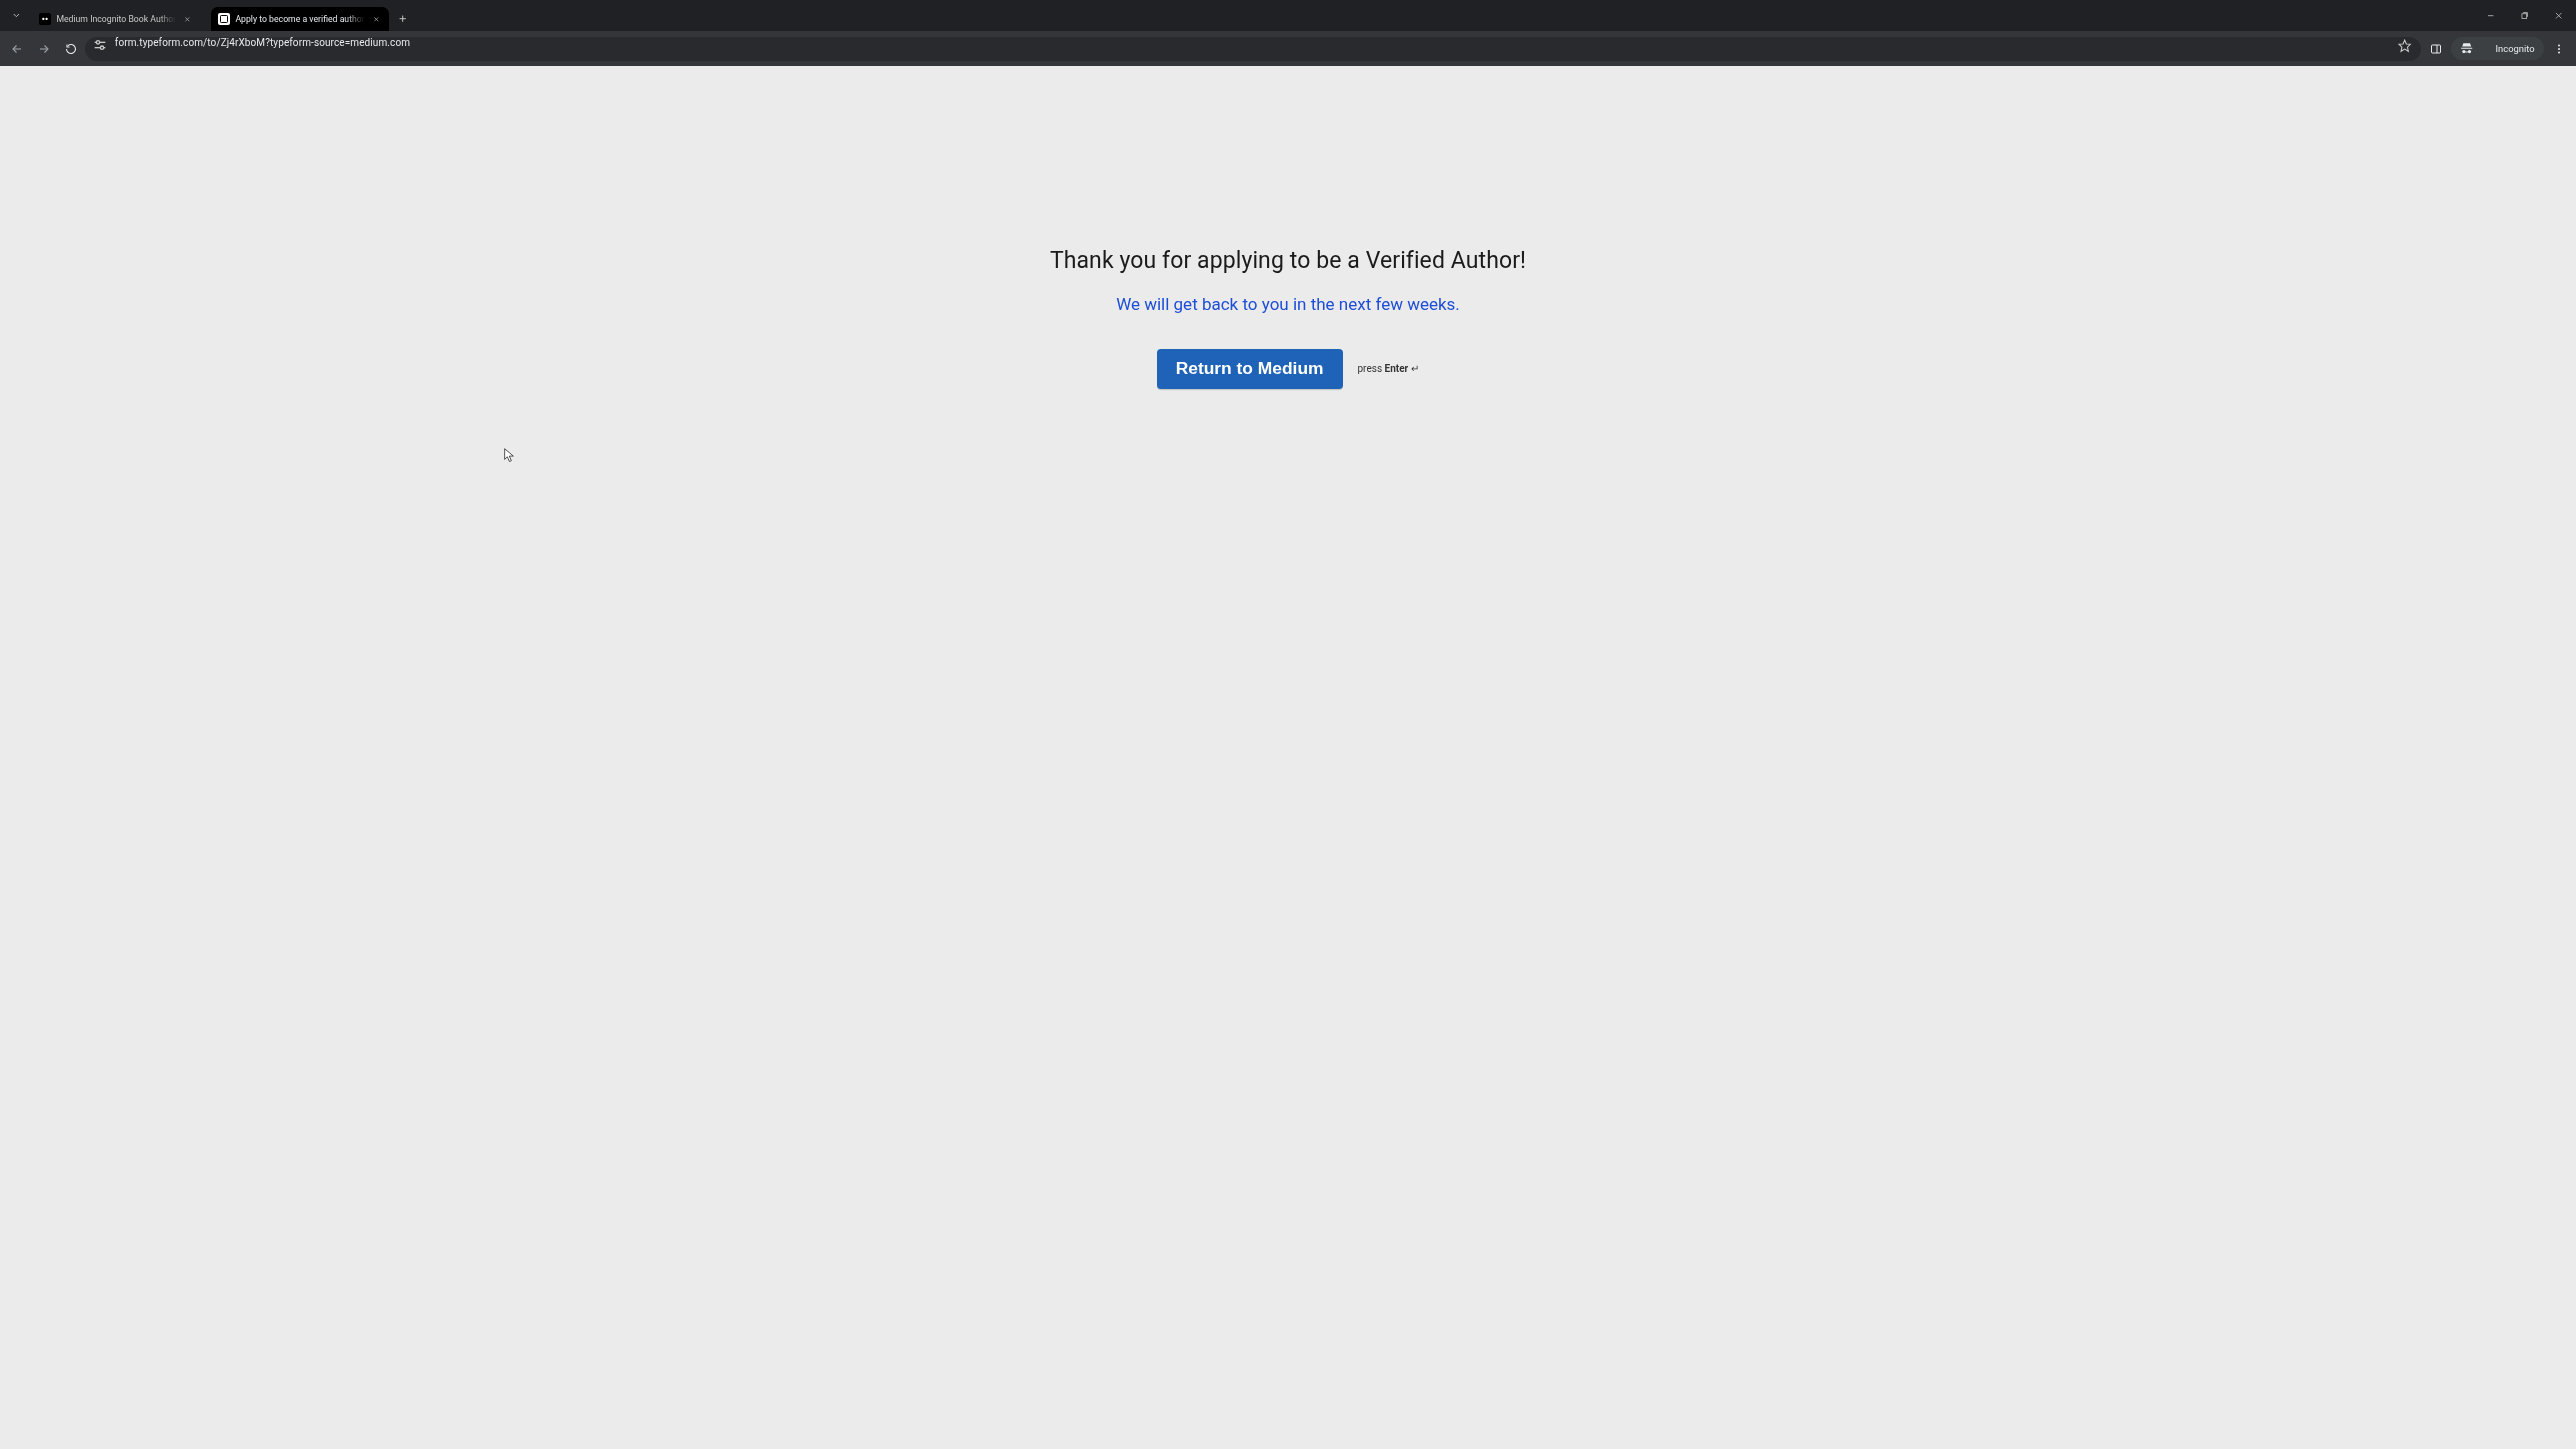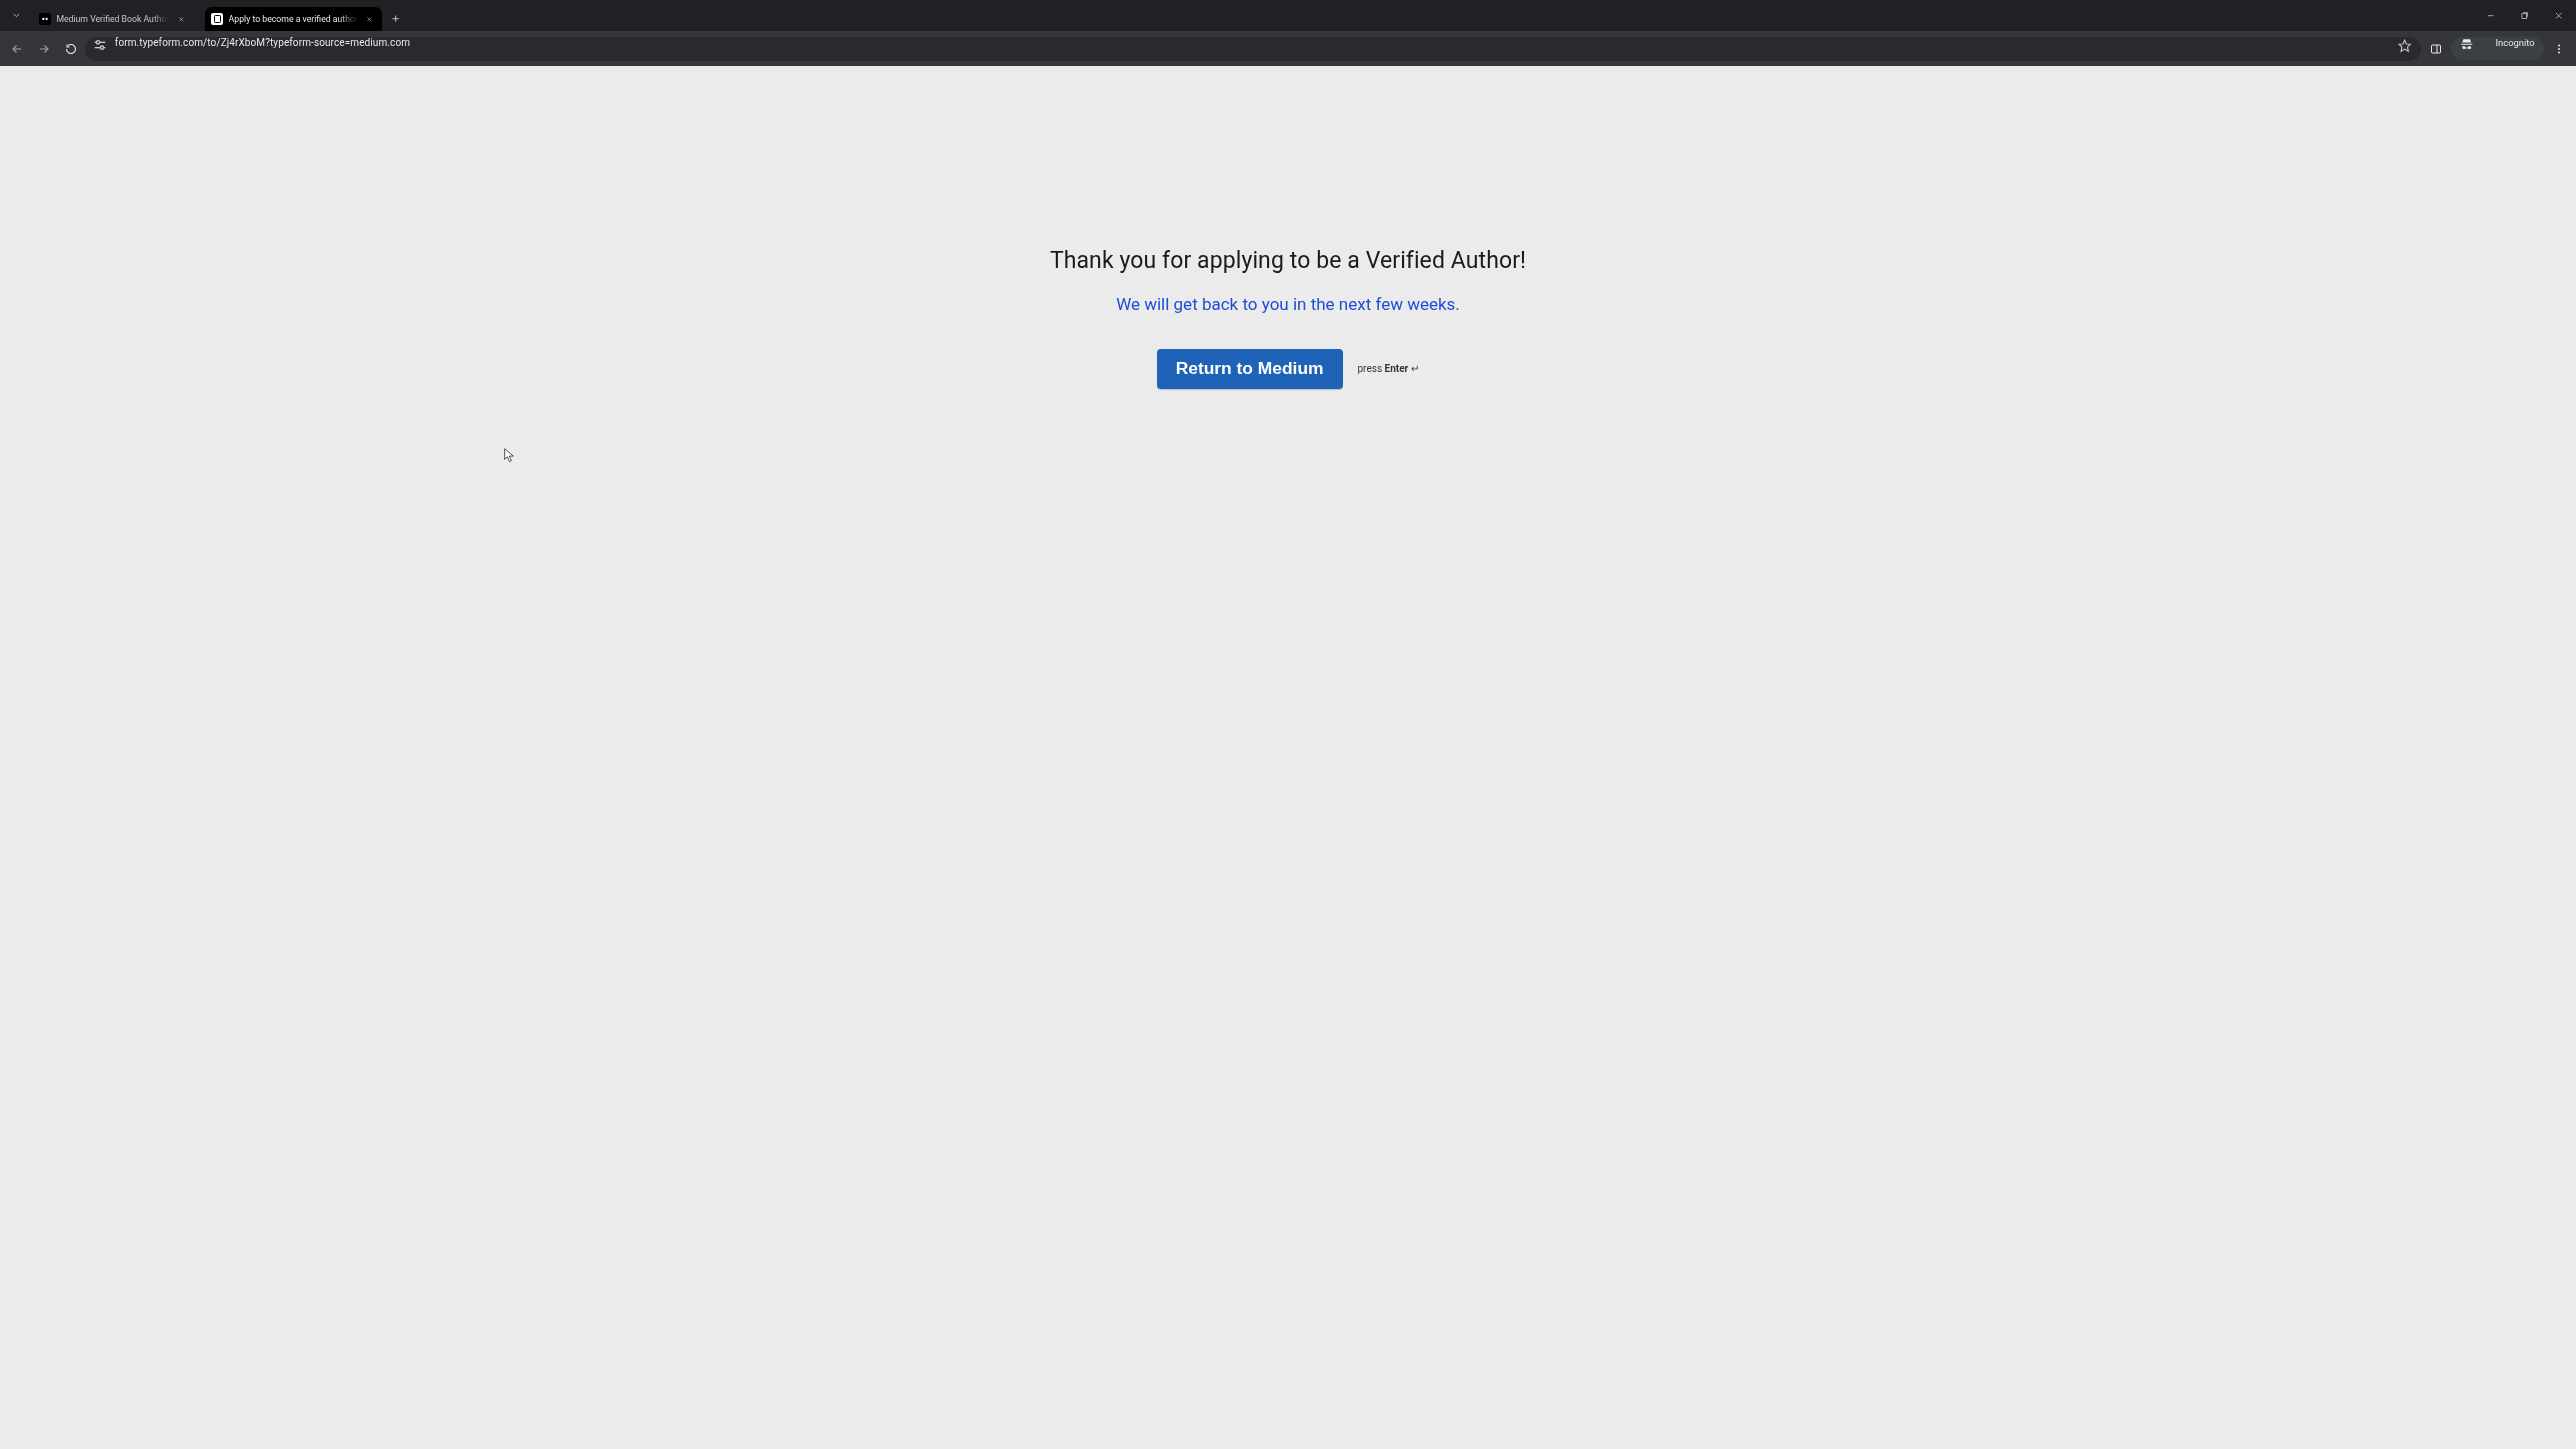--- a/index.html
+++ b/index.html
@@ -142,21 +142,21 @@
   .sidepanel-btn, .menu-btn, .incognito-pill .icon { color: #e8eaed; }
   .sidepanel-btn, .menu-btn {
     width: 24px; height: 24px; display: flex; align-items: center; justify-content: center;
     border-radius: 50%;
   }
   .sidepanel-btn svg, .menu-btn svg { width: 12px; height: 12px; }
 
   .incognito-pill {
     height: 23px; padding: 0 9.4px;
     background: #3c4043; border-radius: 11.4px;
-    display: flex; gap: 22px;
+    display: flex; align-items: center; gap: 22px;
     color: #e8eaed; font-size: 9.4px;
   }
   .incognito-pill svg { width: 13.4px; height: 13.4px; }
 
   
 
   .viewport {
     flex: 1 1 auto;
     background: #ebebeb;
     position: relative;
@@ -219,21 +219,21 @@
 
   <div class="tabstrip">
     <div class="tab-search">
       <svg viewBox="0 0 24 24" fill="none" stroke="currentColor" stroke-width="2">
           <polyline points="6 9 12 15 18 9"></polyline>
         </svg>
     </div>
 
     <div class="tab inactive">
       <span class="favicon medium">••</span>
-      <span class="title">Medium Verified Book Author</span>
+      <span class="title">Medium Incognito Book Author</span>
       <span class="close">
         <svg viewBox="0 0 24 24" stroke="currentColor" stroke-width="2.5" fill="none">
             <line x1="5" y1="5" x2="19" y2="19"></line>
             <line x1="19" y1="5" x2="5" y2="19"></line>
           </svg>
       </span>
     </div>
 
     <div class="tab active">
       <span class="favicon typeform"></span>

